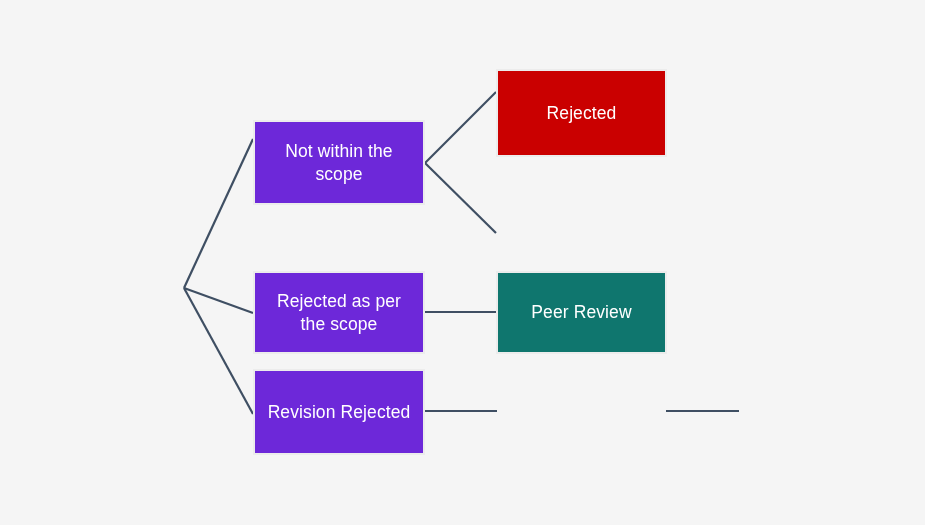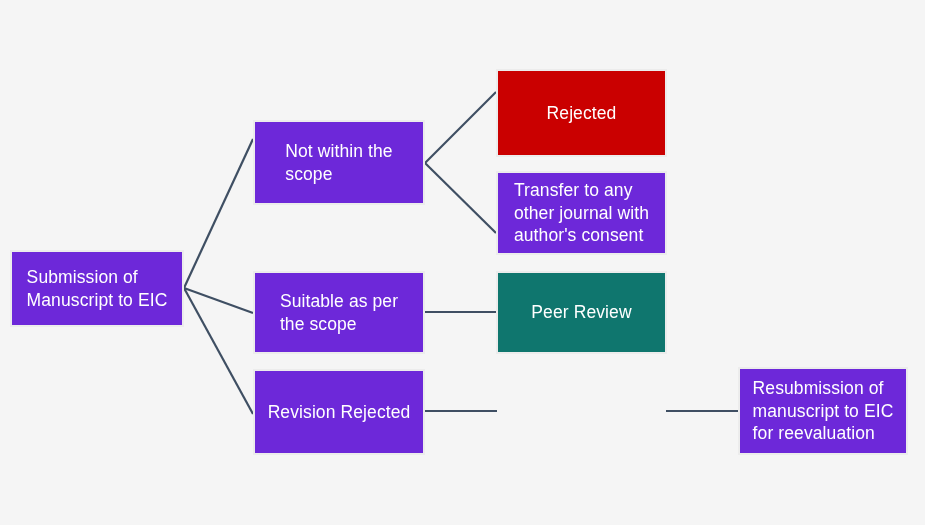--- a/index.html
+++ b/index.html
@@ -26,21 +26,21 @@
     width: 925px;
     height: 525px;
     pointer-events: none;
   }
   .node {
     position: absolute;
     box-sizing: border-box;
     display: flex;
     align-items: center;
     justify-content: center;
-    text-align: left;
+    text-align: center;
     color: #ffffff;
     font-size: 17.5px;
     line-height: 1.30;
     letter-spacing: 0.1px;
     padding: 2px 3px;
     border: 2px solid #ececec;
     background: #425066;
     white-space: pre-line;
     z-index: 2;
   }
@@ -71,37 +71,29 @@
       <line x1="184" y1="288" x2="253" y2="313"></line>
       <line x1="184" y1="288" x2="253" y2="414"></line>
       <line x1="425" y1="163" x2="496" y2="92"></line>
       <line x1="425" y1="163" x2="496" y2="233"></line>
       <line x1="424" y1="312" x2="497" y2="312"></line>
       <line x1="424" y1="411" x2="497" y2="411"></line>
       <line x1="666" y1="411" x2="739" y2="411"></line>
     </g>
   </svg>
 
-  <div class="node navy n-root">Submission of
-Manuscript to EIC</div>
 
   <div class="node navy n-notscope">Not within the
 scope</div>
 
-  <div class="node navy n-suitable">Suitable as per
+  <div class="node navy n-suitable">Rejected as per
 the scope</div>
 
   <div class="node navy n-revision">Revision Rejected</div>
 
   <div class="node red n-rejected">Rejected</div>
 
-  <div class="node navy n-transfer">Transfer to any
-other journal with
-author's consent</div>
 
   <div class="node green n-peer">Peer Review</div>
 
 
-  <div class="node navy n-resub">Resubmission of
-manuscript to EIC
-for reevaluation</div>
 
 </div>
 
 </body></html>

